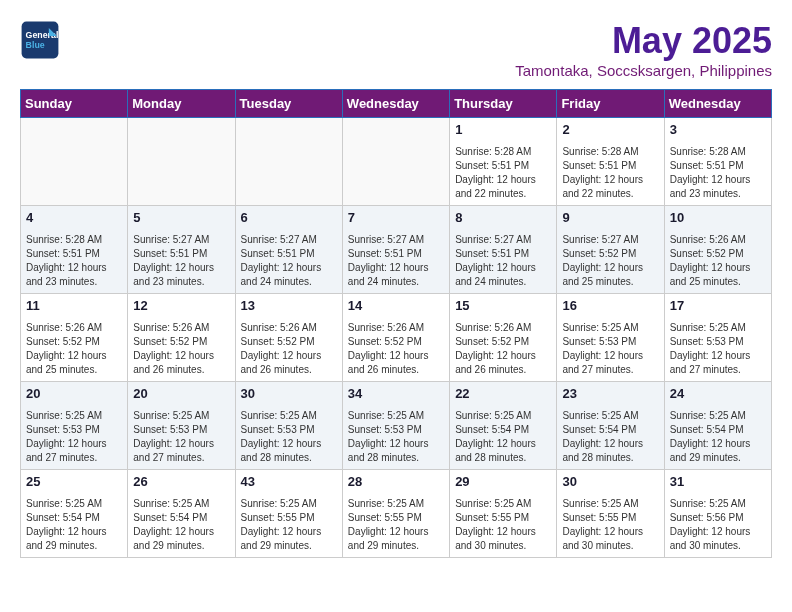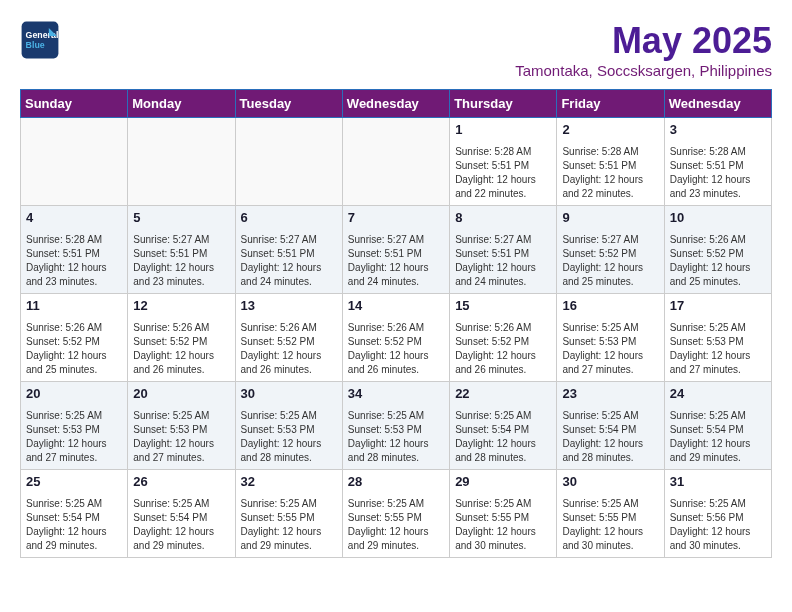--- a/index.html
+++ b/index.html
@@ -299,21 +299,21 @@
 and 29 minutes.</div>
         </td>
         <td>
           <div class="day-num">26</div>
           <div class="day-info" style="white-space: pre-line;">Sunrise: 5:25 AM
 Sunset: 5:54 PM
 Daylight: 12 hours
 and 29 minutes.</div>
         </td>
         <td>
-          <div class="day-num">32</div>
+          <div class="day-num">43</div>
           <div class="day-info" style="white-space: pre-line;">Sunrise: 5:25 AM
 Sunset: 5:55 PM
 Daylight: 12 hours
 and 29 minutes.</div>
         </td>
         <td>
           <div class="day-num">28</div>
           <div class="day-info" style="white-space: pre-line;">Sunrise: 5:25 AM
 Sunset: 5:55 PM
 Daylight: 12 hours

